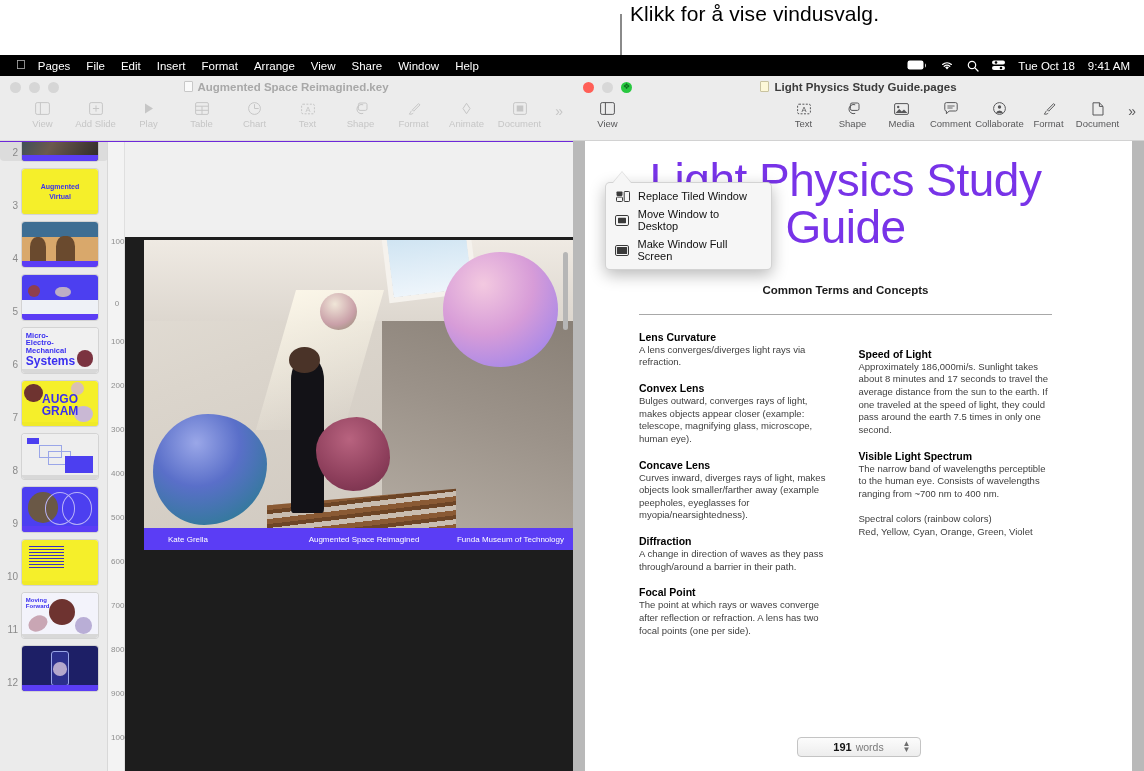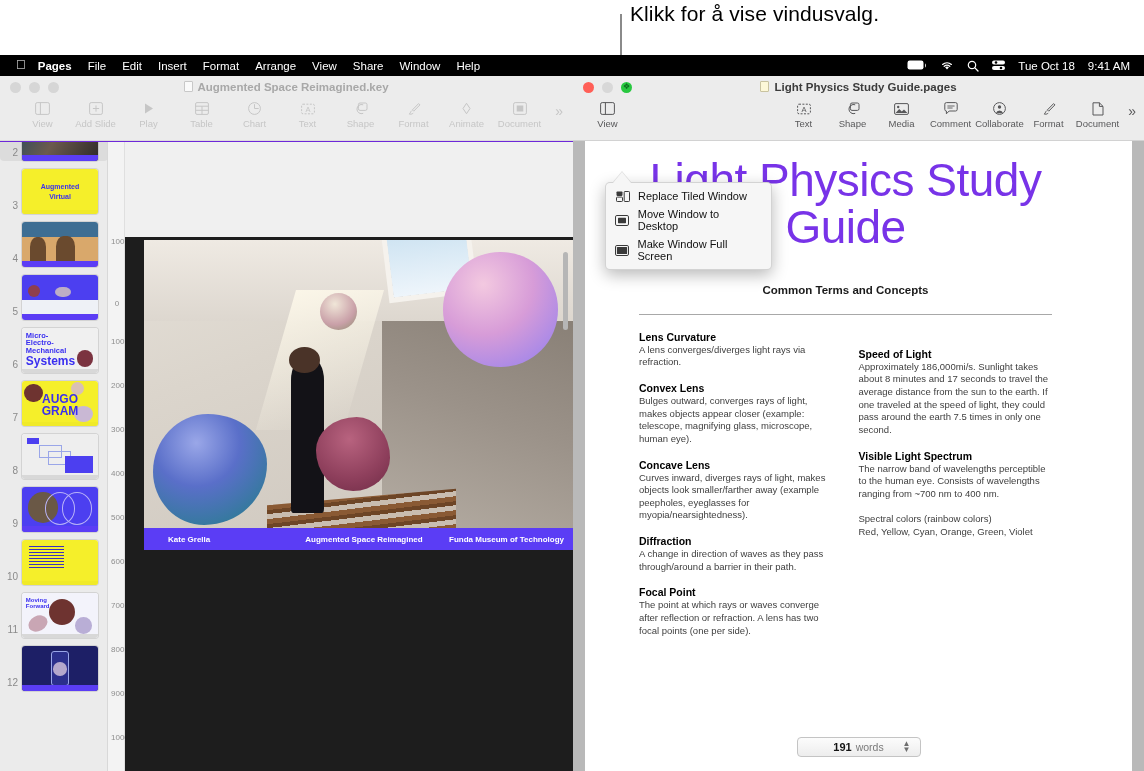--- a/index.html
+++ b/index.html
@@ -30,21 +30,21 @@
   }
 
   
   .menubar {
     position: absolute; left:0; top:0; width: 1144px; height: 21px;
     background: #000; display: flex; align-items: center;
     padding: 0 8px; color: #fff; font-size: 11.5px;
   }
   .menubar .apple { font-size: 13px; margin: 0 12px 2px 8px; }
   .menu-item { margin-right: 16px; white-space: nowrap; }
-  .menu-item.app { font-weight: bold; }
+  .menu-item.app { font-weight: normal; }
   .menubar-right {
     margin-left: auto; display: flex; align-items: center; gap: 13px;
     padding-right: 6px;
   }
   .mb-icon { display:inline-block; line-height: 0; }
   .mb-text { font-size: 11.5px; white-space: nowrap; }
 
   
   .windows { position:absolute; left:0; top:21px; width:1144px; height:695px; }
 
@@ -141,21 +141,21 @@
     background: radial-gradient(circle at 45% 30%, #b8637f, #8e3f5c 60%, #6f2c46 100%); }
   .person { position:absolute; left: 33.5%; top: 38%; width: 7.5%; height: 50%;
     background: #131217; border-radius: 40% 40% 6% 6% / 14% 14% 3% 3%; }
   .person-head { position:absolute; left: 33%; top: 34.5%; width: 7%; padding-bottom: 6%;
     border-radius: 50%; background: #4a3328; }
   .stairs { position:absolute; left: 28%; bottom: 3%; width: 43%; height: 14%;
     background: repeating-linear-gradient(178deg, #8a5a34 0 5px, #6d4526 5px 9px, #c9bdb0 9px 14px);
     transform: skewY(-5deg); }
   .slide-footer {
     position:absolute; left:0; right:0; bottom:0; height: 22px; background: #5b3df5;
-    display:flex; align-items:center; color:#fff; font-size: 8px; font-weight: bold;
+    display:flex; align-items:center; color:#fff; font-size: 8px; font-weight: normal;
   }
   .sf-l { padding-left: 24px; }
   .sf-c { position:absolute; left:0; right:0; text-align:center; }
   .sf-r { margin-left:auto; padding-right: 20px; }
   .v-scroll {
     position:absolute; right: 5px; top: 110px; width: 5px; height: 78px;
     background: #b6b6b6; border-radius: 3px;
   }
 
   

